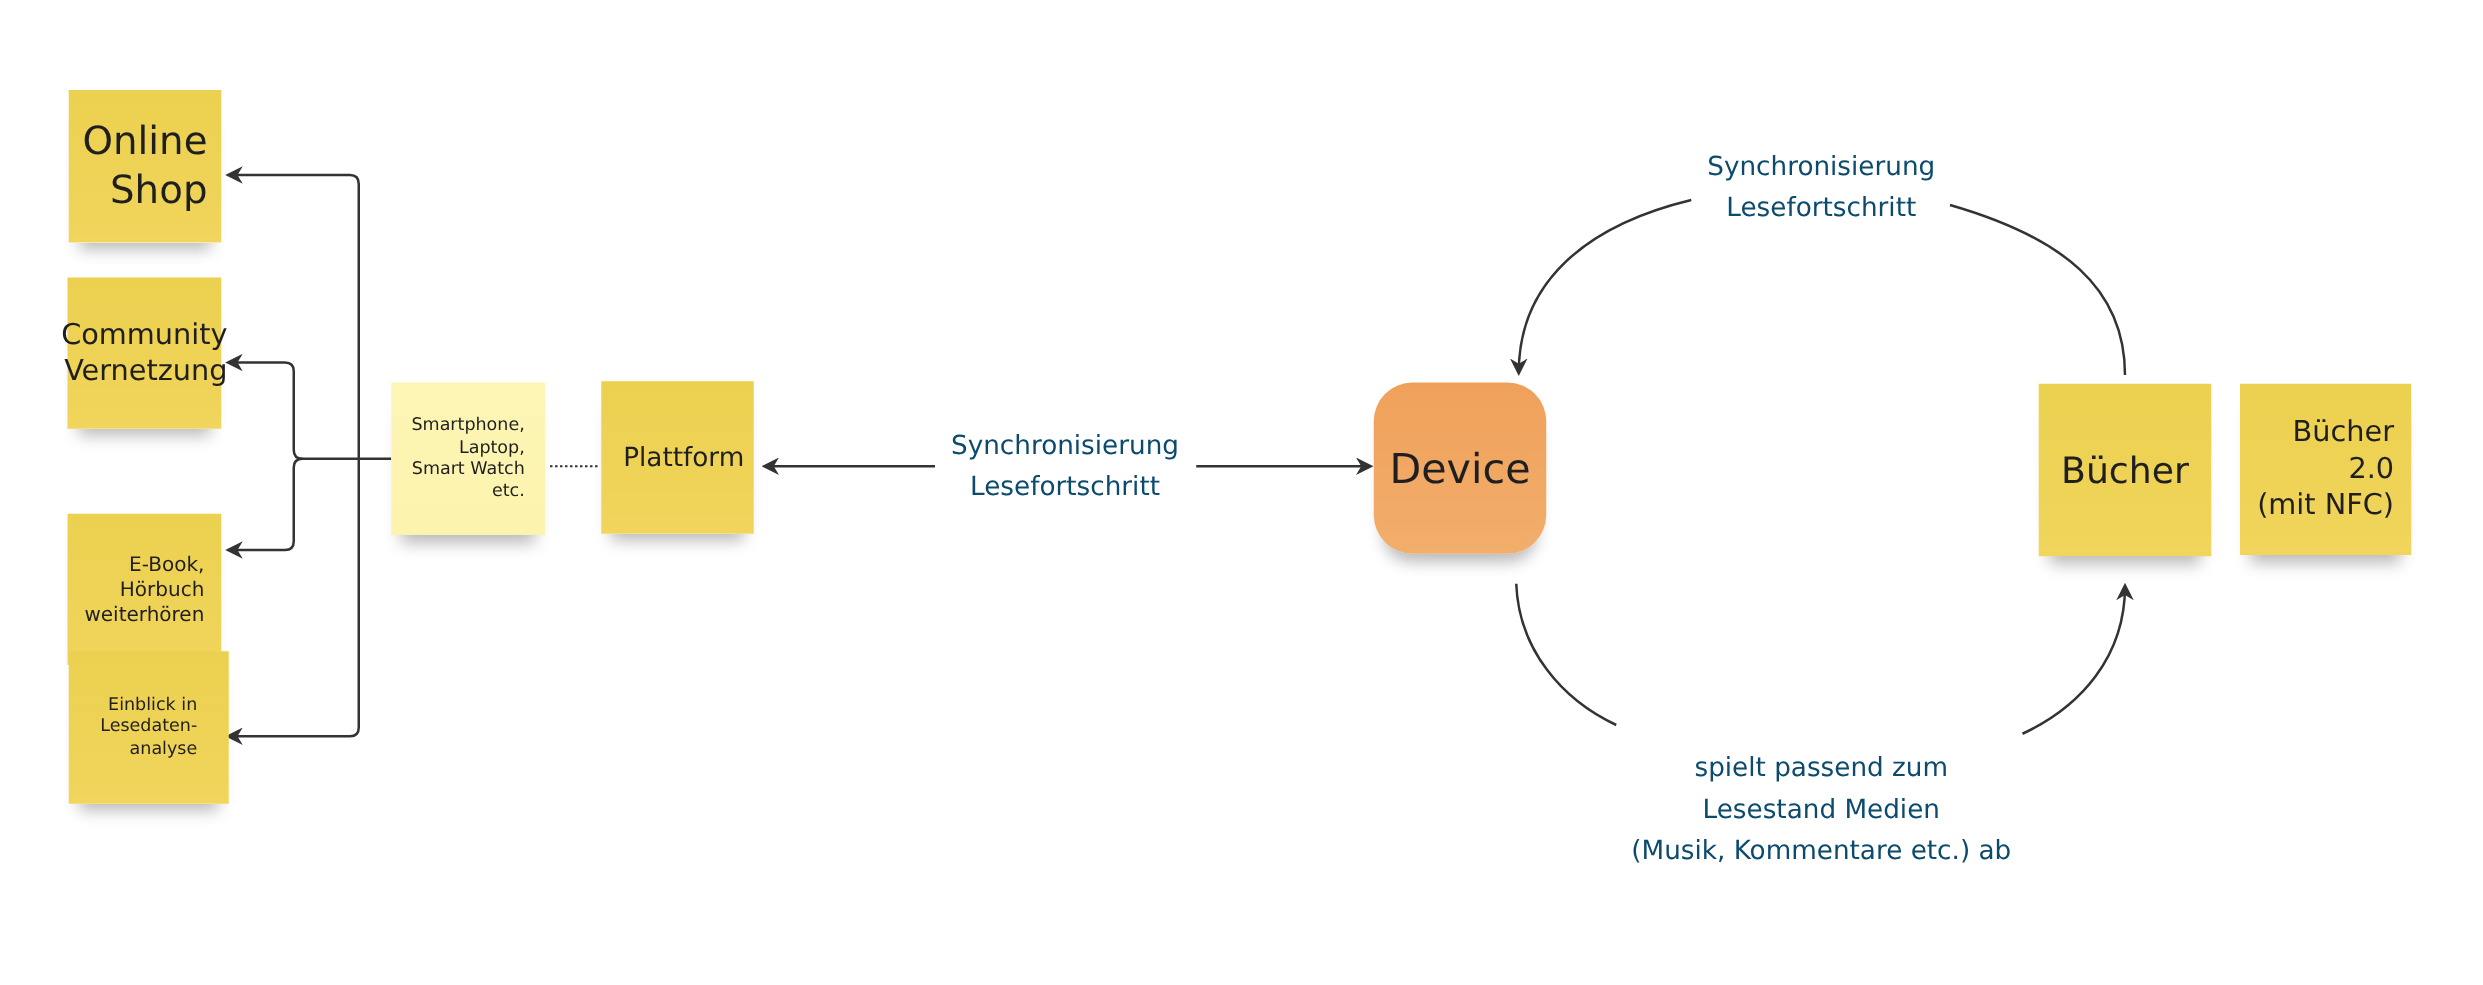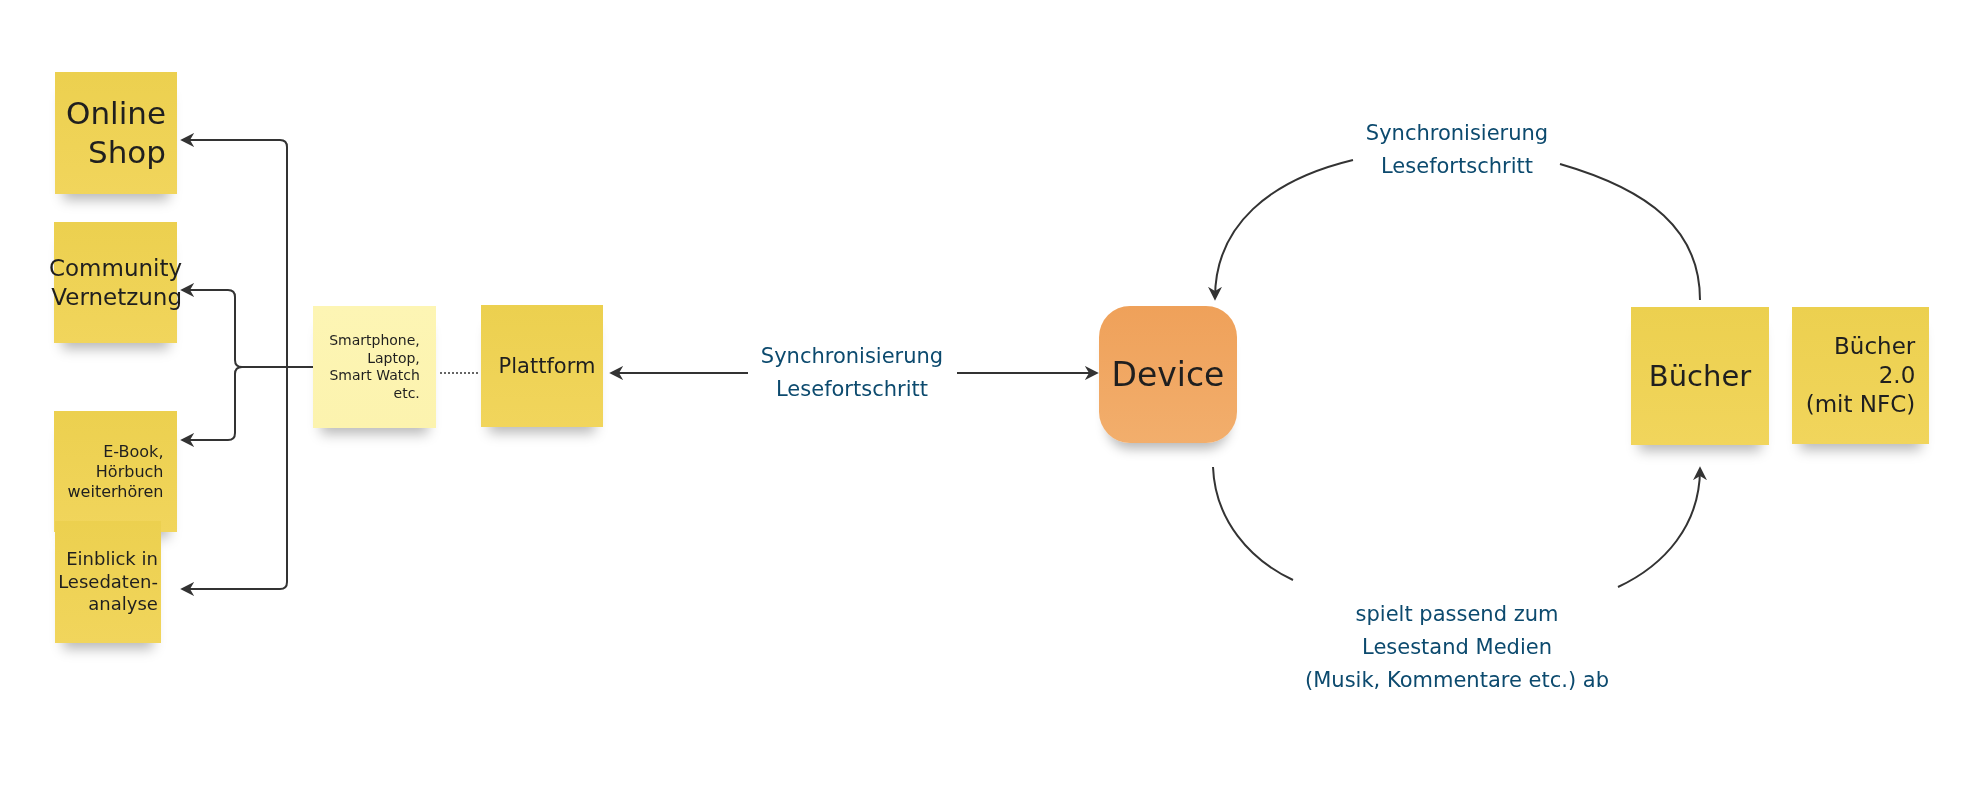--- a/index.html
+++ b/index.html
@@ -45,21 +45,21 @@
   </g>
 </svg>
 
 <div class="note yellow" style="left:55px;top:72px;width:122px;height:122px;font-size:31px;">Online
 Shop</div>
 <div class="note yellow" style="left:54px;top:222px;width:123px;height:121px;font-size:23px;">Community
 Vernetzung</div>
 <div class="note yellow" style="left:54px;top:372px;width:123px;height:121px;font-size:16px;margin-top:39px;">E-Book,
 Hörbuch
 weiterhören</div>
-<div class="note yellow" style="left:55px;top:521px;width:106px;height:122px;font-size:18px;">Einblick in
+<div class="note yellow" style="left:55px;top:521px;width:128px;height:122px;font-size:14px;">Einblick in
 Lesedaten-
 analyse</div>
 
 <div class="note light" style="left:313px;top:306px;width:123px;height:122px;font-size:14px;">Smartphone,
 Laptop,
 Smart Watch
 etc.</div>
 <div class="note yellow" style="left:481px;top:305px;width:122px;height:122px;font-size:21px;padding-left:16px;">Plattform</div>
 
 <div class="note orange" style="left:1099px;top:306px;width:138px;height:137px;font-size:33px;">Device</div>

